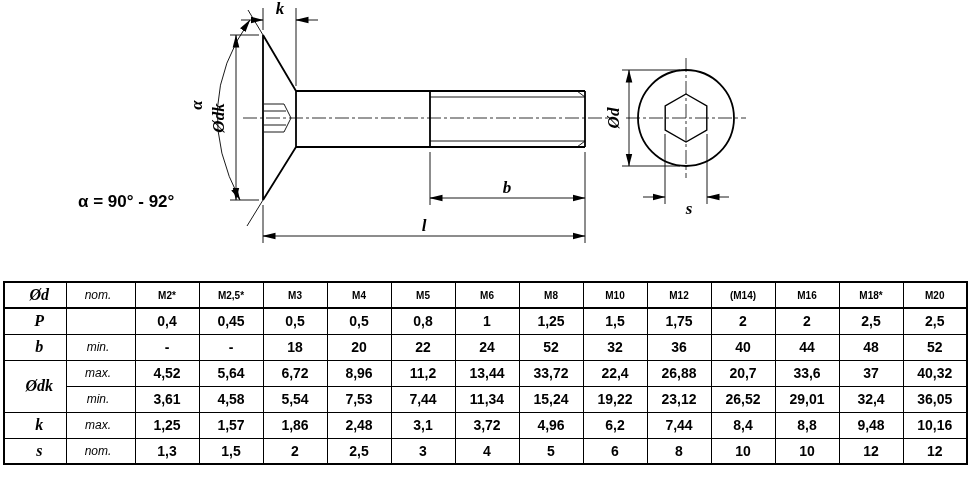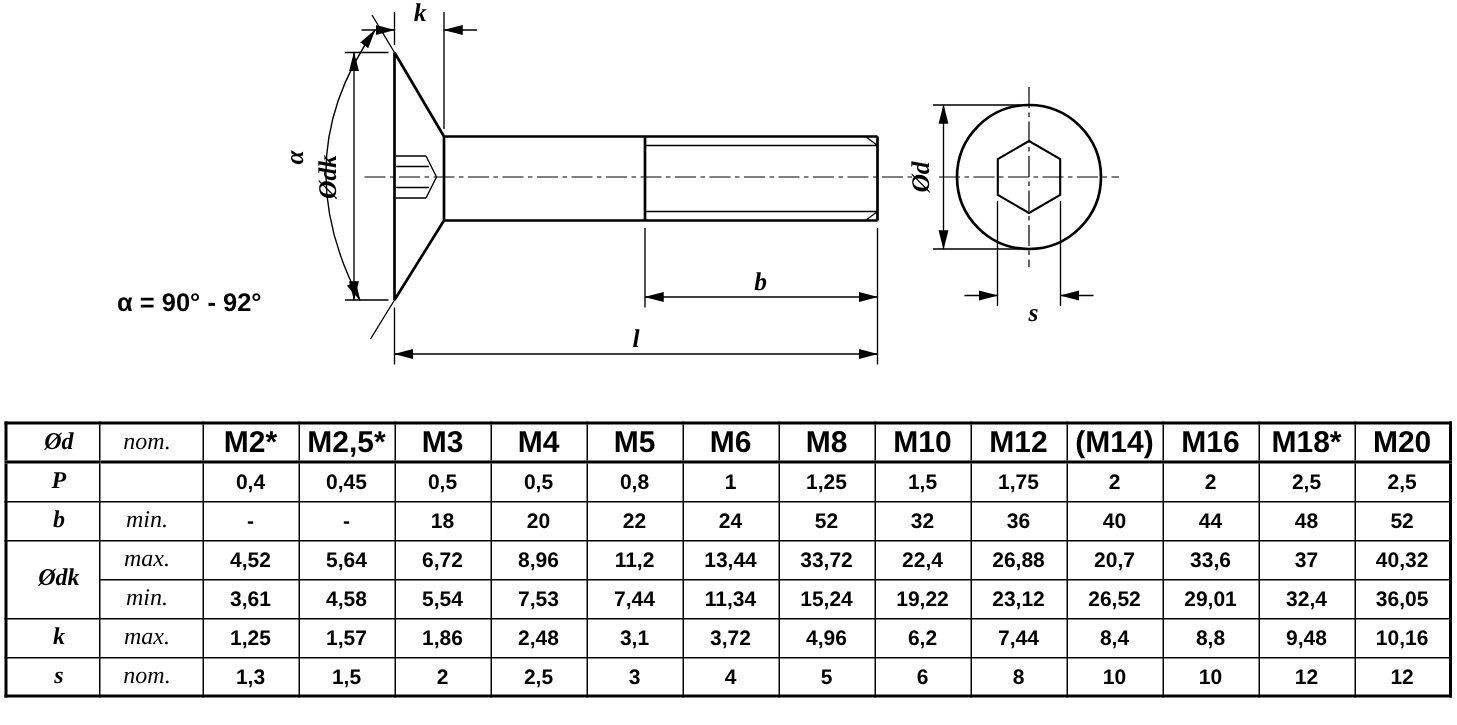--- a/index.html
+++ b/index.html
@@ -16,23 +16,23 @@
   .cl    { stroke:#000; stroke-width:0.8; stroke-dasharray:14 3 3 3; fill:none; }
   .dim   { stroke:#000; stroke-width:0.9; fill:none; }
   text.dimlabel { font-family:"Liberation Serif",serif; font-style:italic; font-weight:bold; font-size:17px; fill:#000; }
   text.note { font-family:"Liberation Sans",sans-serif; font-weight:bold; font-size:17px; fill:#000; }
 
   
   table.spec { position:absolute; top:281px; left:3px; width:965px; border-collapse:collapse; table-layout:fixed; border:2px solid #000; background:#fff; }
   table.spec td { border:1px solid #000; height:26px; text-align:center; vertical-align:middle; overflow:hidden; white-space:nowrap; }
   table.spec tr.hdr td { border-bottom:2px solid #000; }
   td.sym  { font-family:"Liberation Serif",serif; font-style:italic; font-weight:bold; font-size:16px; text-align:left; padding-left:8px; border-right:hidden; }
-  td.qual { font-family:Liberation Serif, serif; font-style:italic; font-size:16px; text-align:right; padding-right:5px; border-left:hidden; }
+  td.qual { font-family:Liberation Sans, sans-serif; font-style:italic; font-size:12px; text-align:right; padding-right:5px; border-left:hidden; }
   td.val  { font-family:"Liberation Sans",sans-serif; font-weight:bold; font-size:14px; }
-  tr.hdr td.val { font-size:20px; }
+  tr.hdr td.val { font-size:10px; }
 </style>
 </head>
 <body>
 
 <div class="page">
 
   <div class="drawing-wrap">
     <svg width="971" height="278" viewBox="0 0 971 278" xmlns="http://www.w3.org/2000/svg">
       <defs>
         <marker id="arr" viewBox="0 0 13 9" refX="12.5" refY="4.5" markerWidth="13" markerHeight="9" markerUnits="userSpaceOnUse" orient="auto-start-reverse">

